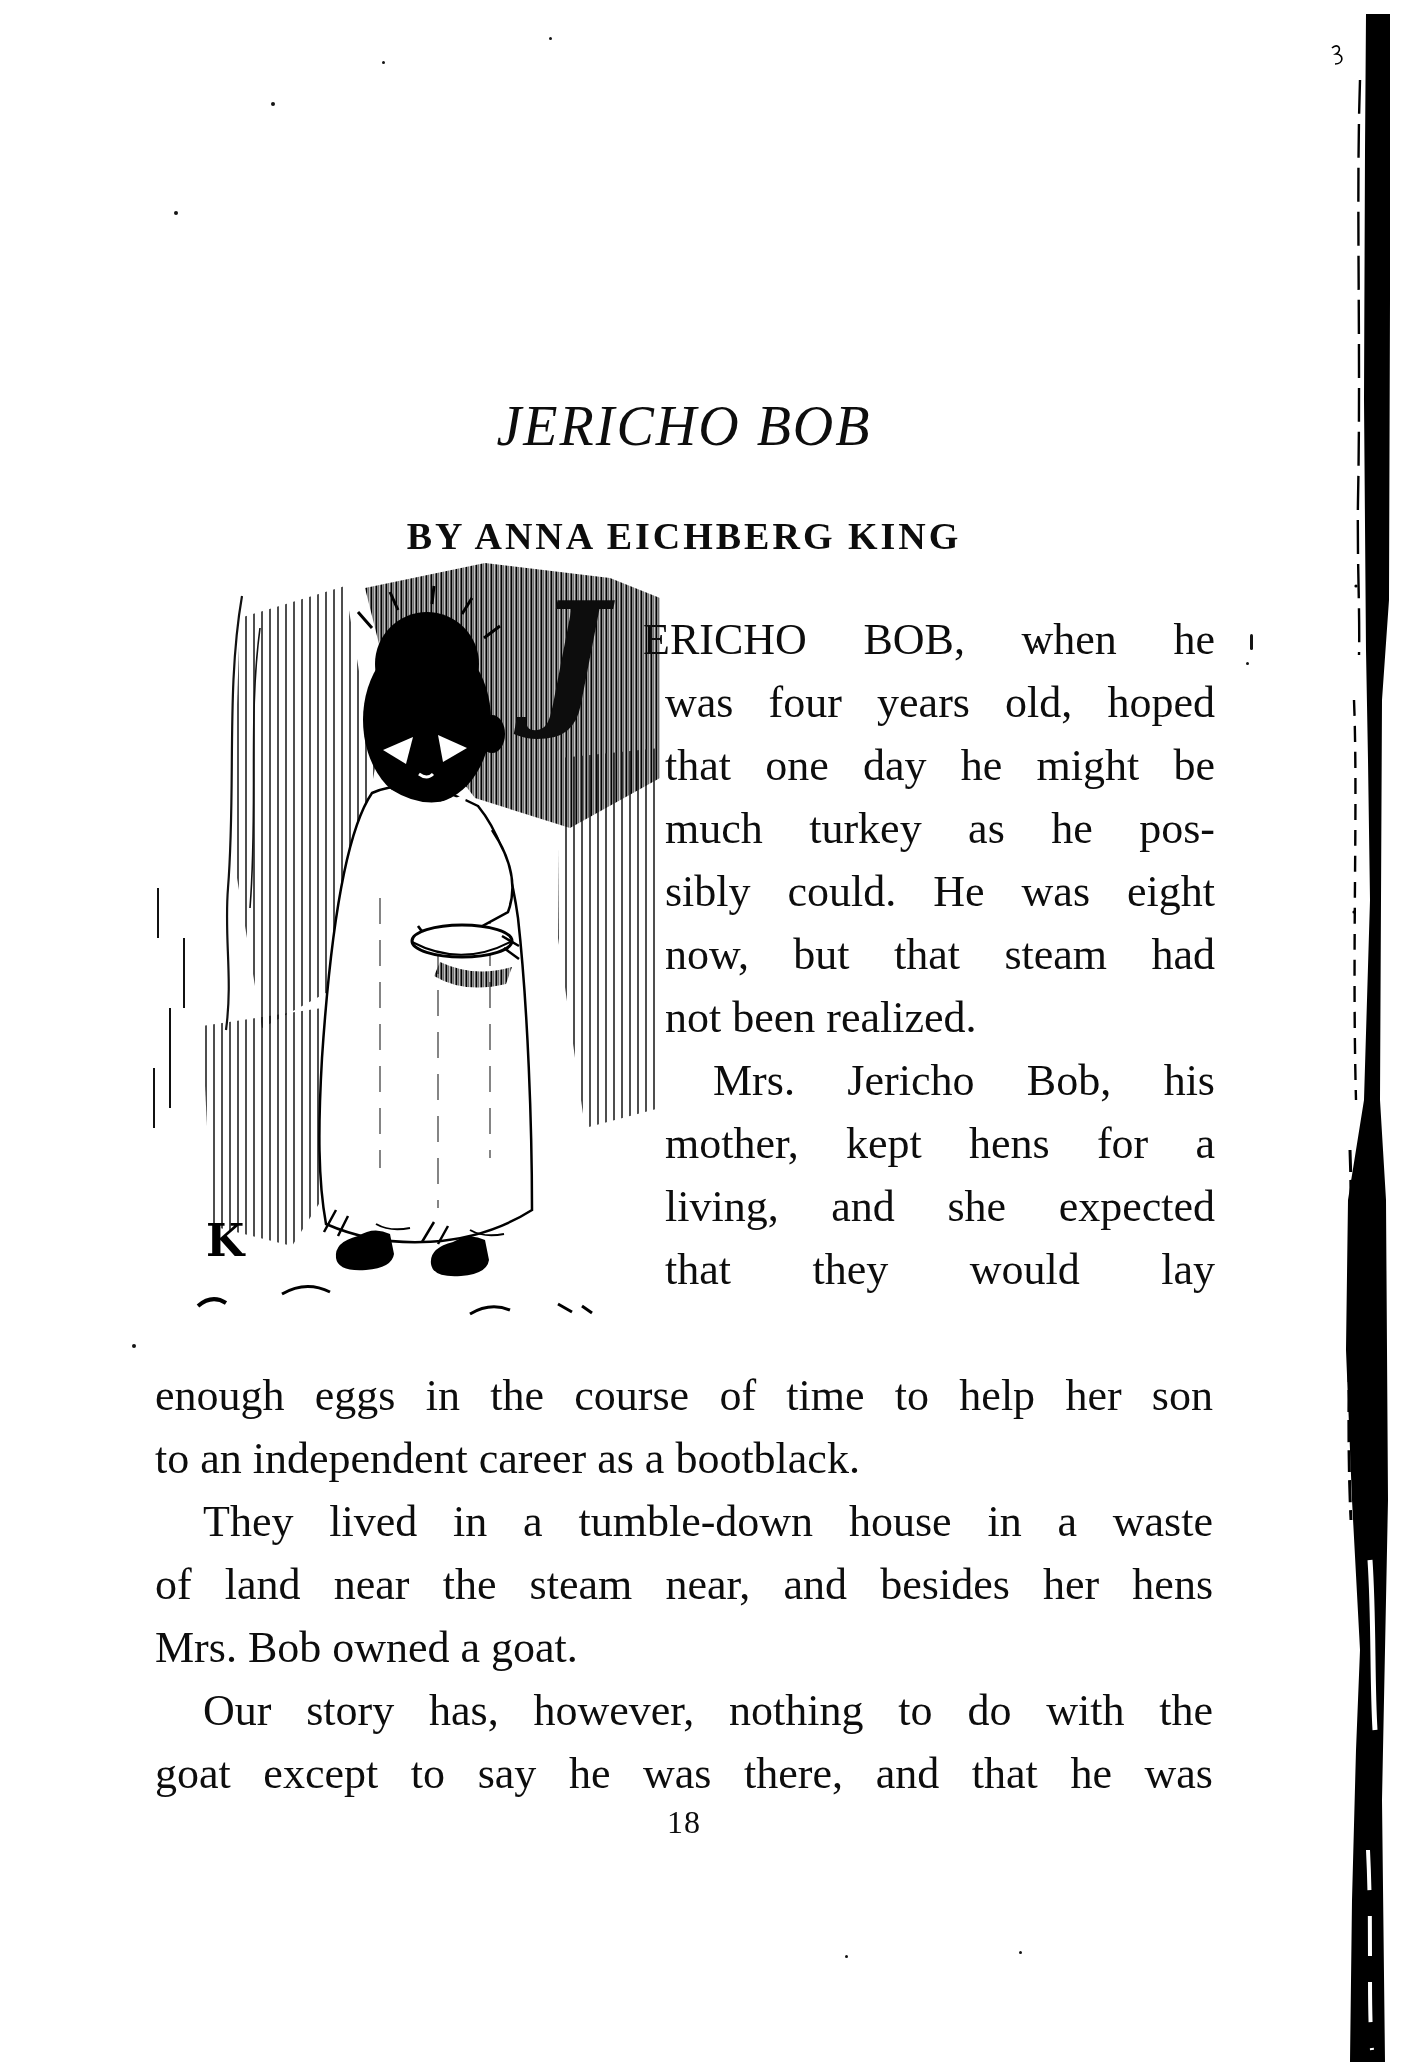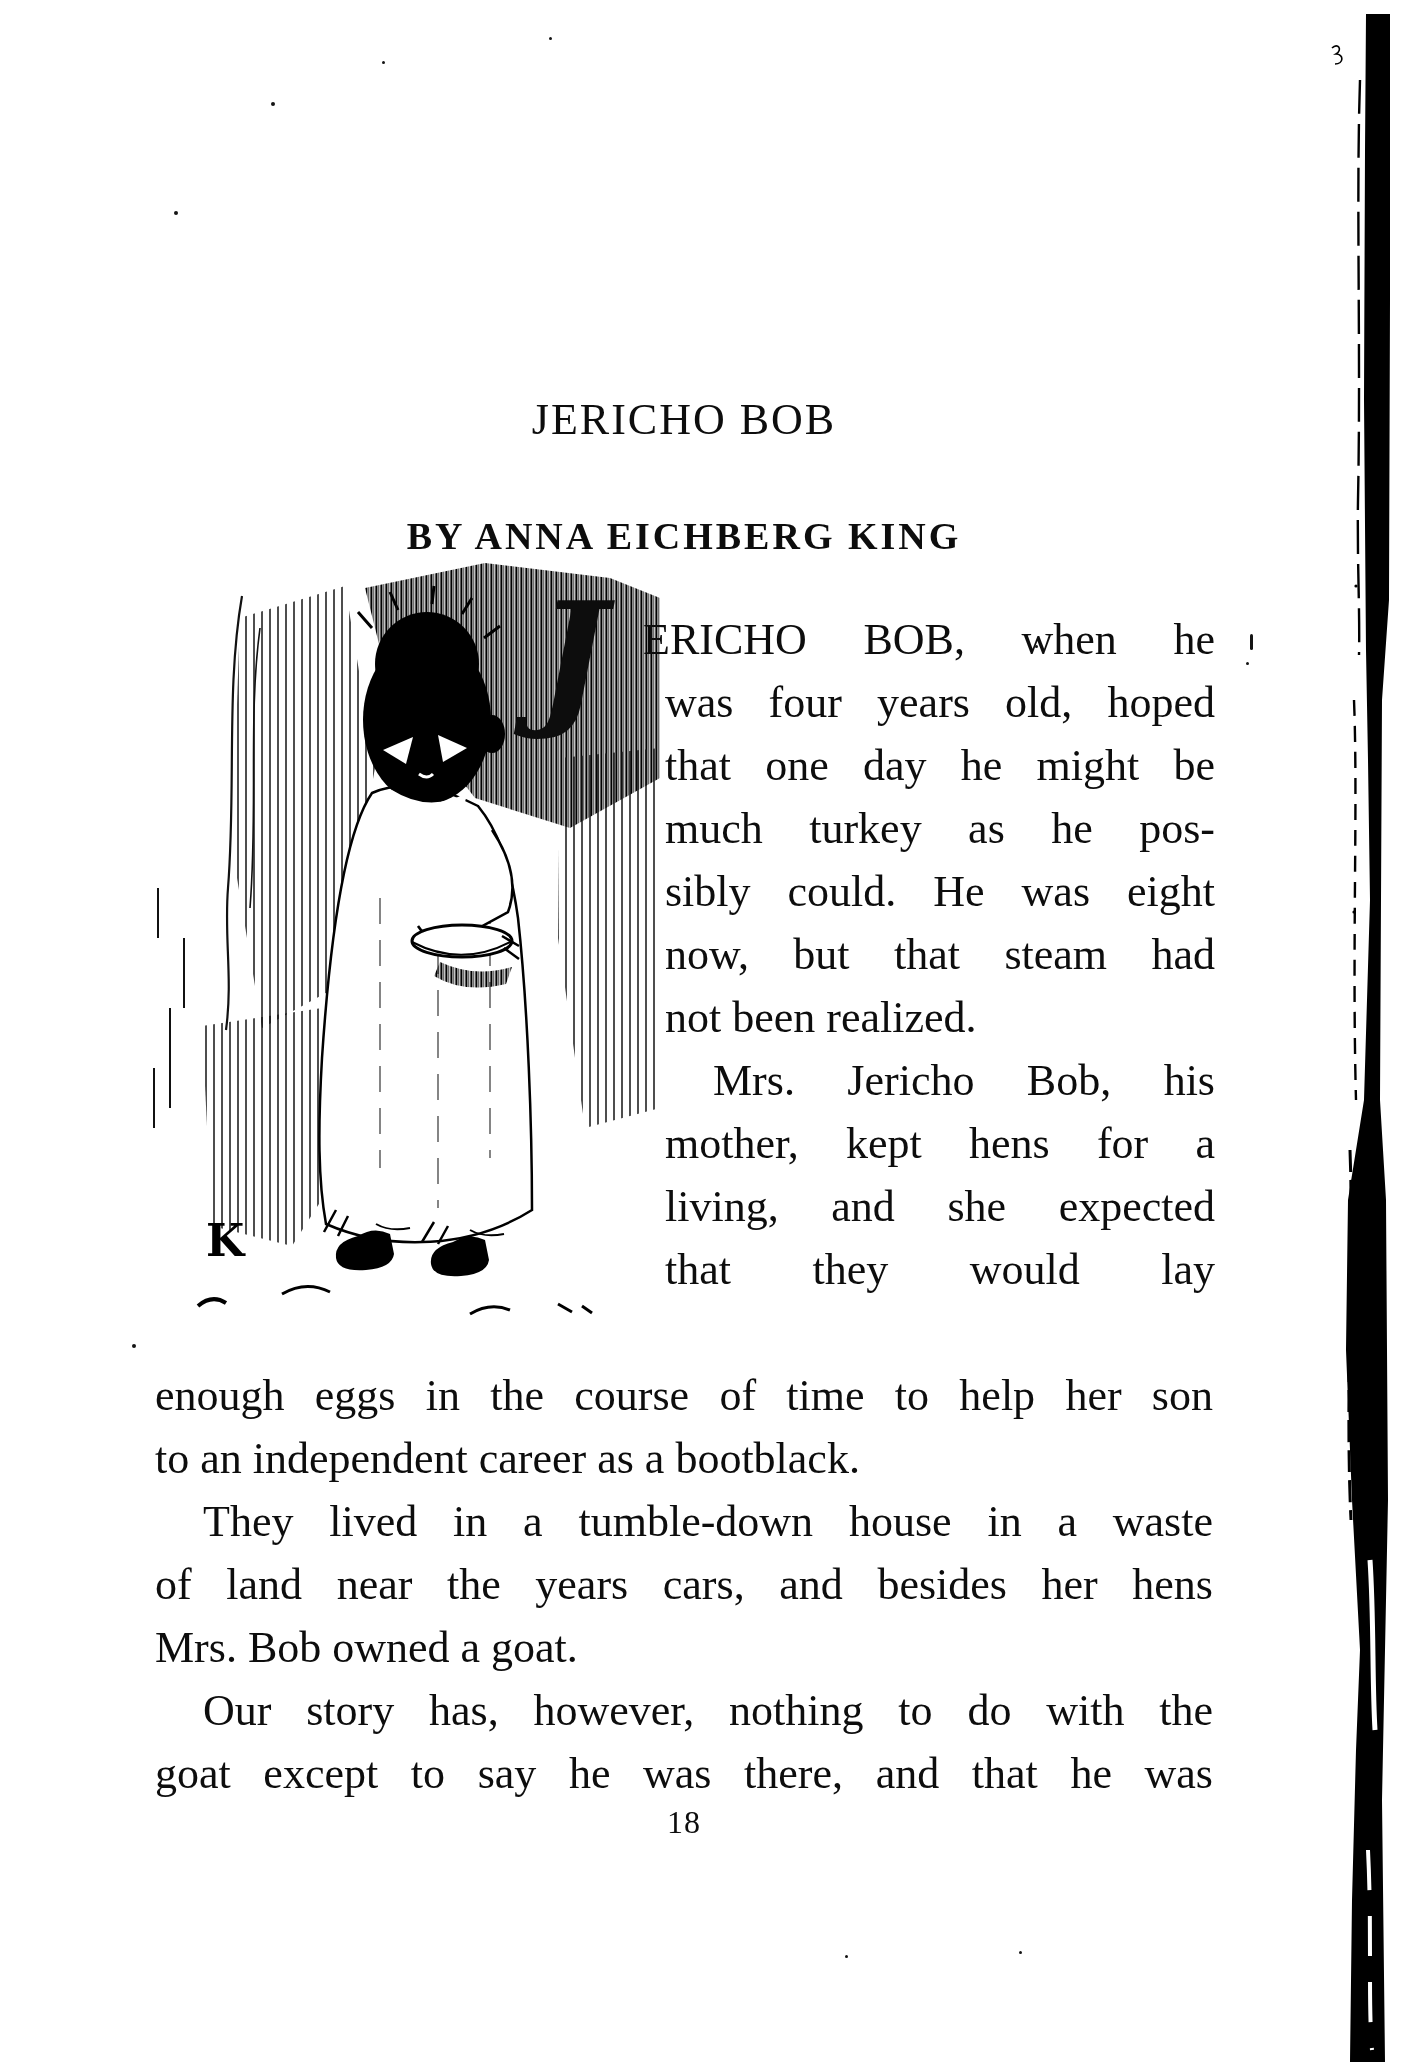--- a/index.html
+++ b/index.html
@@ -7,22 +7,23 @@
     position:relative;
     width:1402px;height:2062px;
     background:#ffffff;
     overflow:hidden;
     font-family:"Liberation Serif", serif;
     color:#0d0d0d;
   }
   
   .title{
     position:absolute;left:155px;top:394px;width:1058px;
-    text-align:center;font-size:44px;letter-spacing:2px;
+    text-align:center;font-size:56px;letter-spacing:2px;
     white-space:nowrap;
+    font-style:italic;
   }
   .byline{
     position:absolute;left:155px;top:514px;width:1058px;
     text-align:center;font-size:38px;font-weight:700;letter-spacing:3px;
     white-space:nowrap;
   }
   
   .column{
     position:absolute;left:665px;top:608px;width:550px;
     font-size:44px;line-height:63px;
@@ -138,21 +139,21 @@
     <div class="tline pind">Mrs. Jericho Bob, his</div>
     <div class="tline">mother, kept hens for a</div>
     <div class="tline">living, and she expected</div>
     <div class="tline">that they would lay</div>
   </div>
 
   <div class="fullblock">
     <div class="tline">enough eggs in the course of time to help her son</div>
     <div class="tline pend">to an independent career as a bootblack.</div>
     <div class="tline pind">They lived in a tumble-down house in a waste</div>
-    <div class="tline">of land near the years cars, and besides her hens</div>
+    <div class="tline">of land near the steam near, and besides her hens</div>
     <div class="tline pend">Mrs. Bob owned a goat.</div>
     <div class="tline pind">Our story has, however, nothing to do with the</div>
     <div class="tline">goat except to say he was there, and that he was</div>
   </div>
 
   <div class="pagenum">18</div>
 
   <div class="binding">
     <svg width="72" height="2062" viewBox="0 0 72 2062" xmlns="http://www.w3.org/2000/svg">
       <polygon fill="#000" points="

